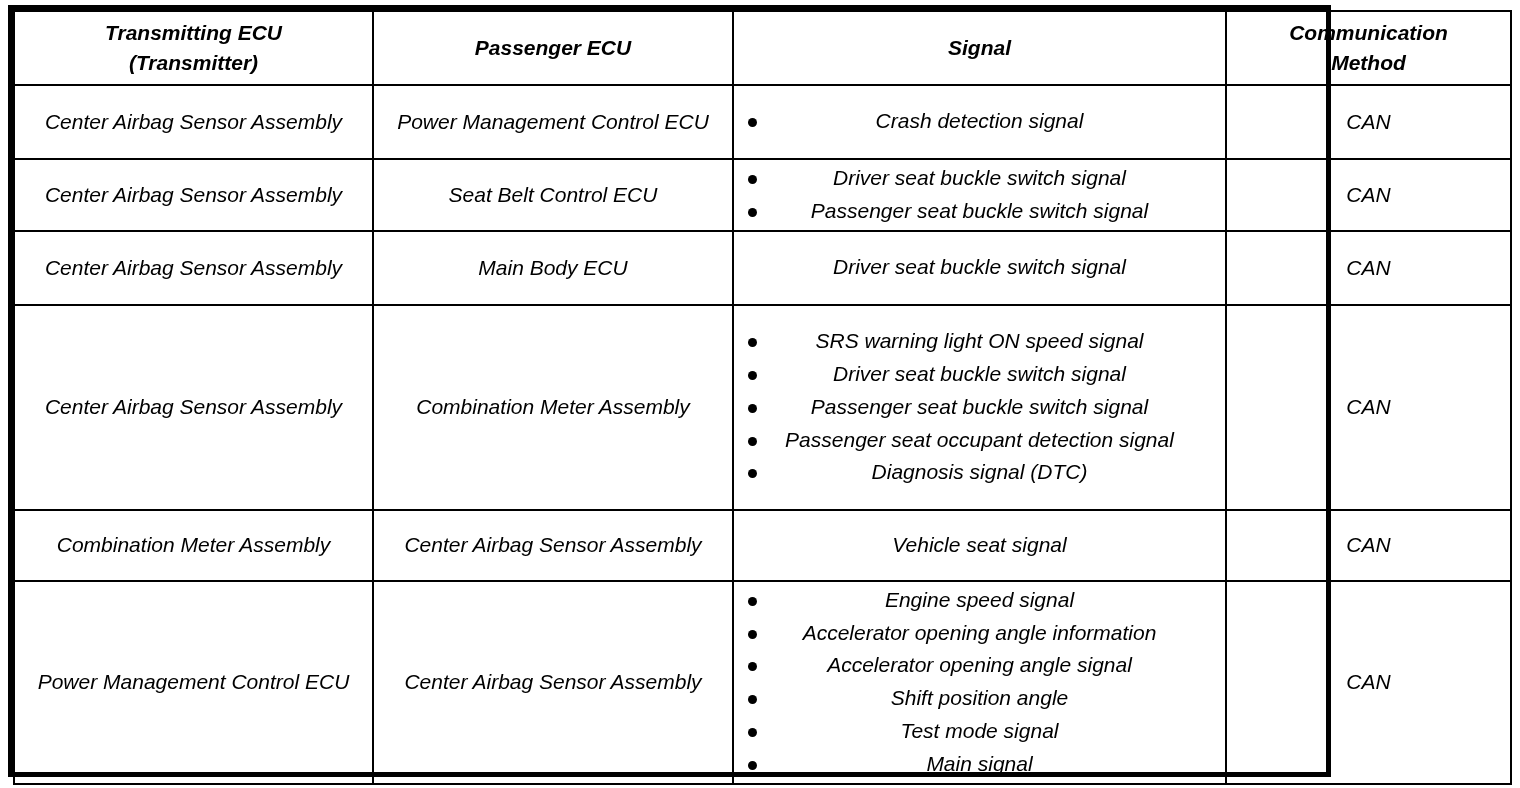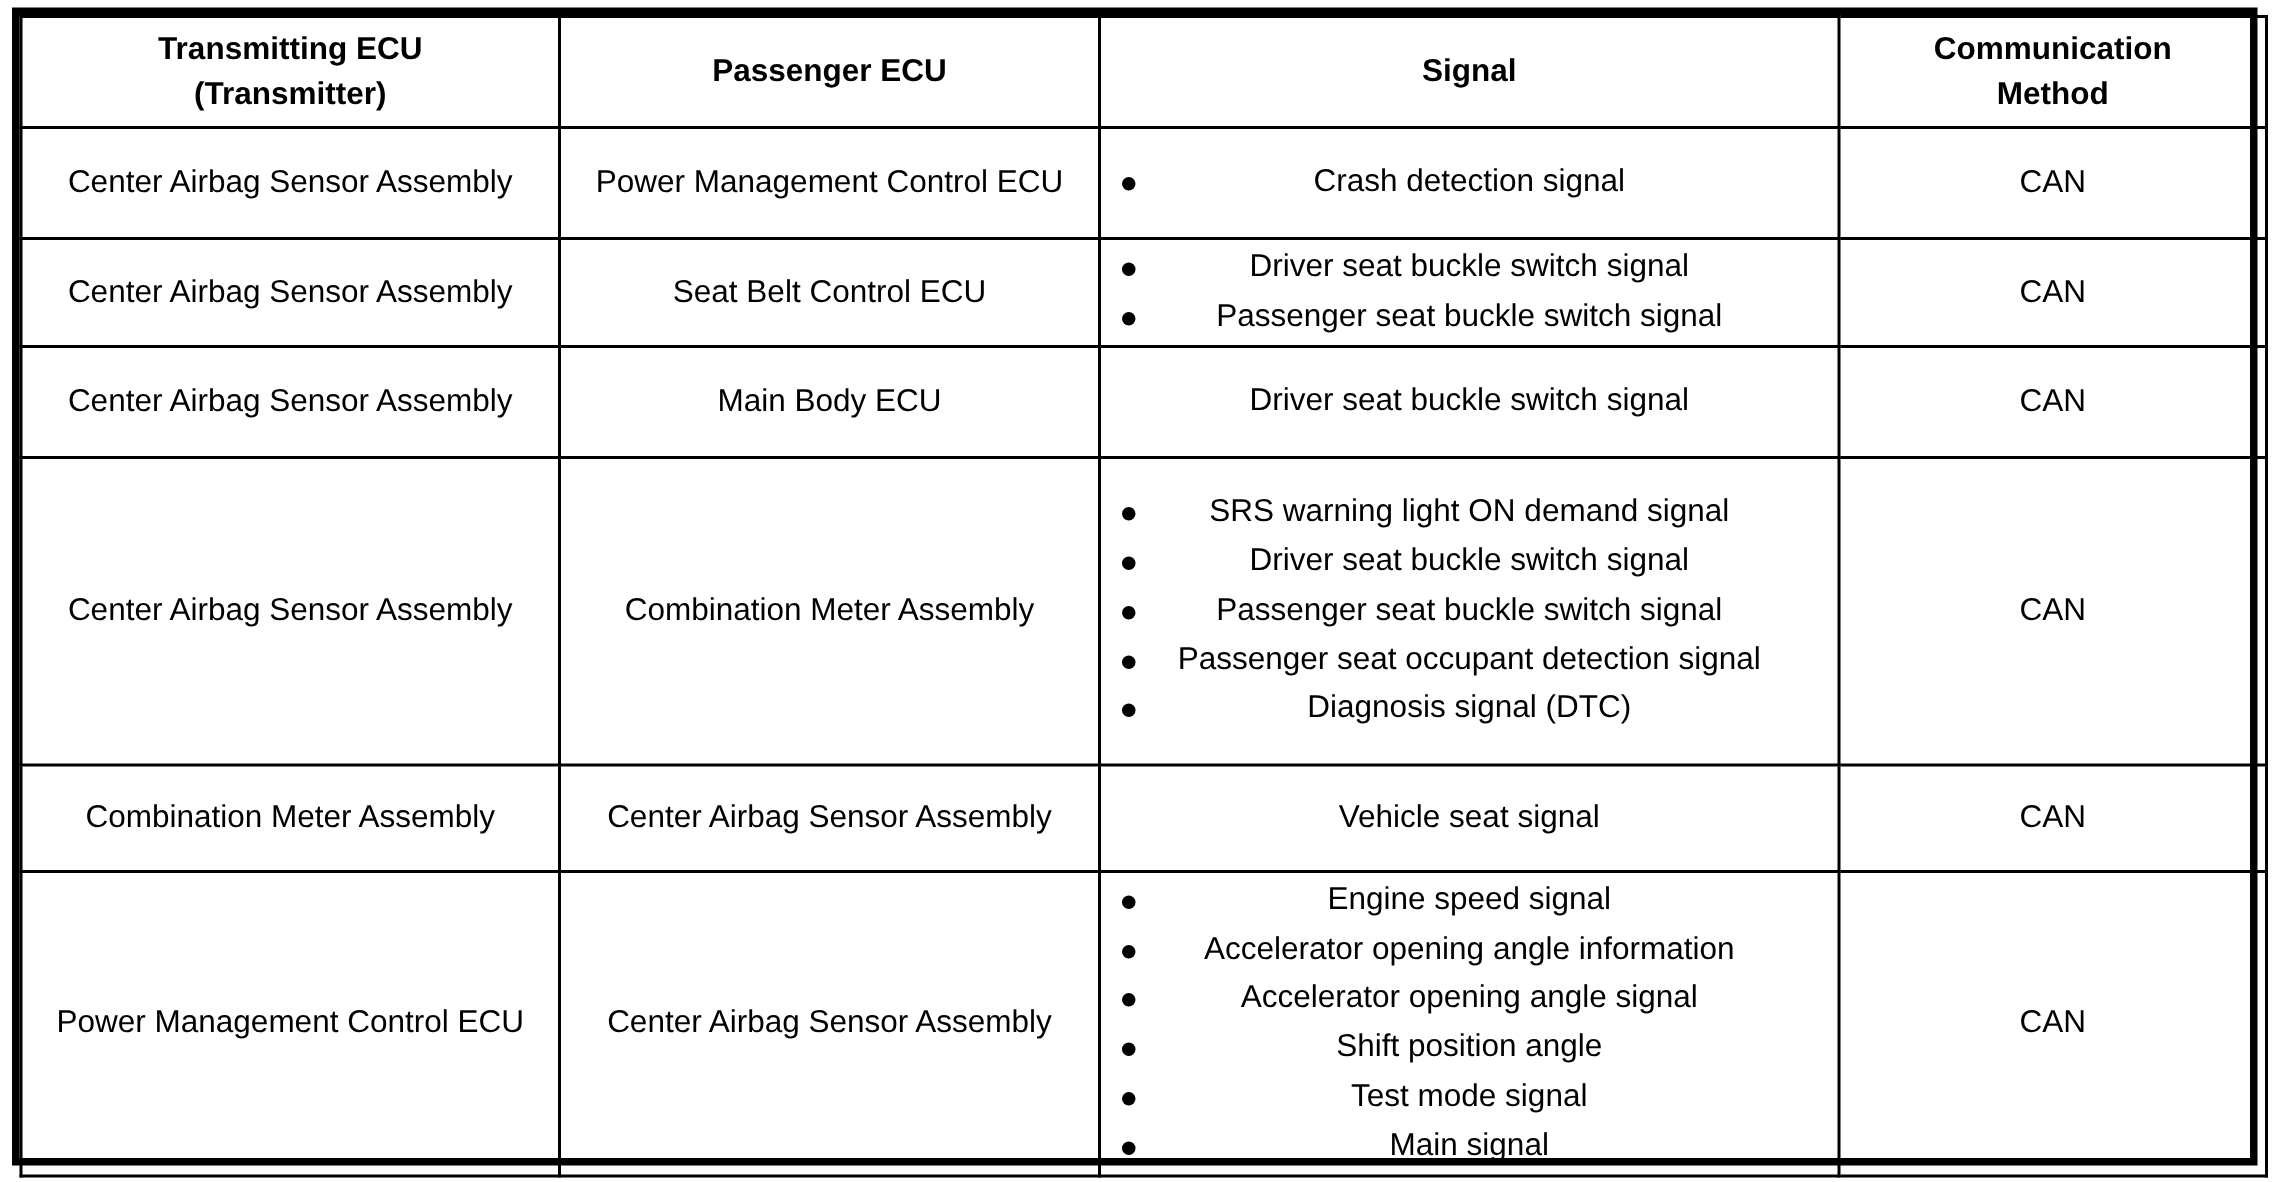--- a/index.html
+++ b/index.html
@@ -16,25 +16,26 @@
   }
   .page {
     position: relative;
     width: 1520px;
     height: 788px;
   }
   .table-wrap {
     position: absolute;
     left: 8px;
     top: 5px;
-    width: 1497px;
+    width: 1323px;
     height: 772px;
     box-sizing: border-box;
     border: 5px solid #000000;
     background: #ffffff;
+    font-style: italic;
   }
   table.ecu-table {
     width: 100%;
     height: 100%;
     border-collapse: collapse;
     table-layout: fixed;
   }
   table.ecu-table th,
   table.ecu-table td {
     border: 2px solid #000000;
@@ -162,21 +163,21 @@
                 <li class="signal-plain"><span>Driver seat buckle switch signal</span></li>
               </ul>
           </td>
           <td class="cell-method">CAN</td>
         </tr>
         <tr class="r-4">
           <td class="cell-center">Center Airbag Sensor Assembly</td>
           <td class="cell-center">Combination Meter Assembly</td>
           <td class="signal-cell">
             <ul class="signal-list">
-                <li><span class="bullet"></span><span>SRS warning light ON demand signal</span></li>
+                <li><span class="bullet"></span><span>SRS warning light ON speed signal</span></li>
                 <li><span class="bullet"></span><span>Driver seat buckle switch signal</span></li>
                 <li><span class="bullet"></span><span>Passenger seat buckle switch signal</span></li>
                 <li><span class="bullet"></span><span>Passenger seat occupant detection signal</span></li>
                 <li><span class="bullet"></span><span>Diagnosis signal (DTC)</span></li>
               </ul>
           </td>
           <td class="cell-method">CAN</td>
         </tr>
         <tr class="r-5">
           <td class="cell-center">Combination Meter Assembly</td>

